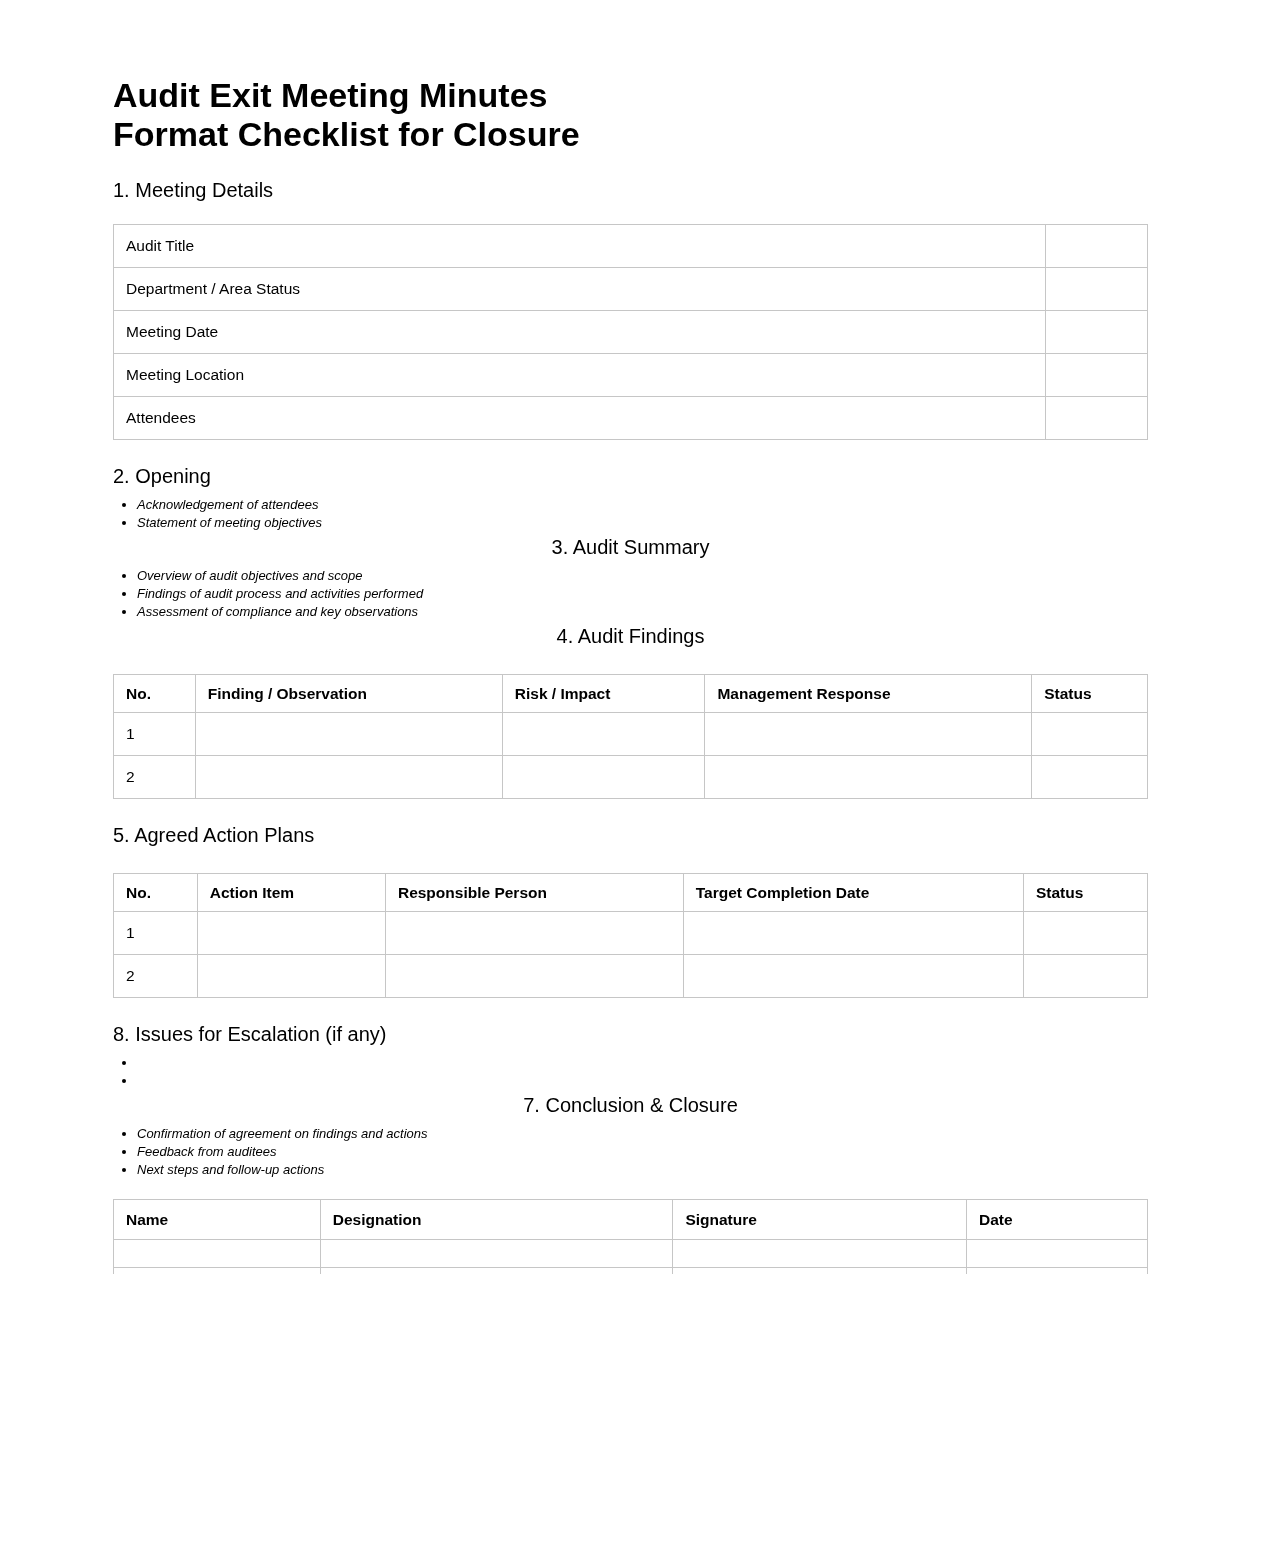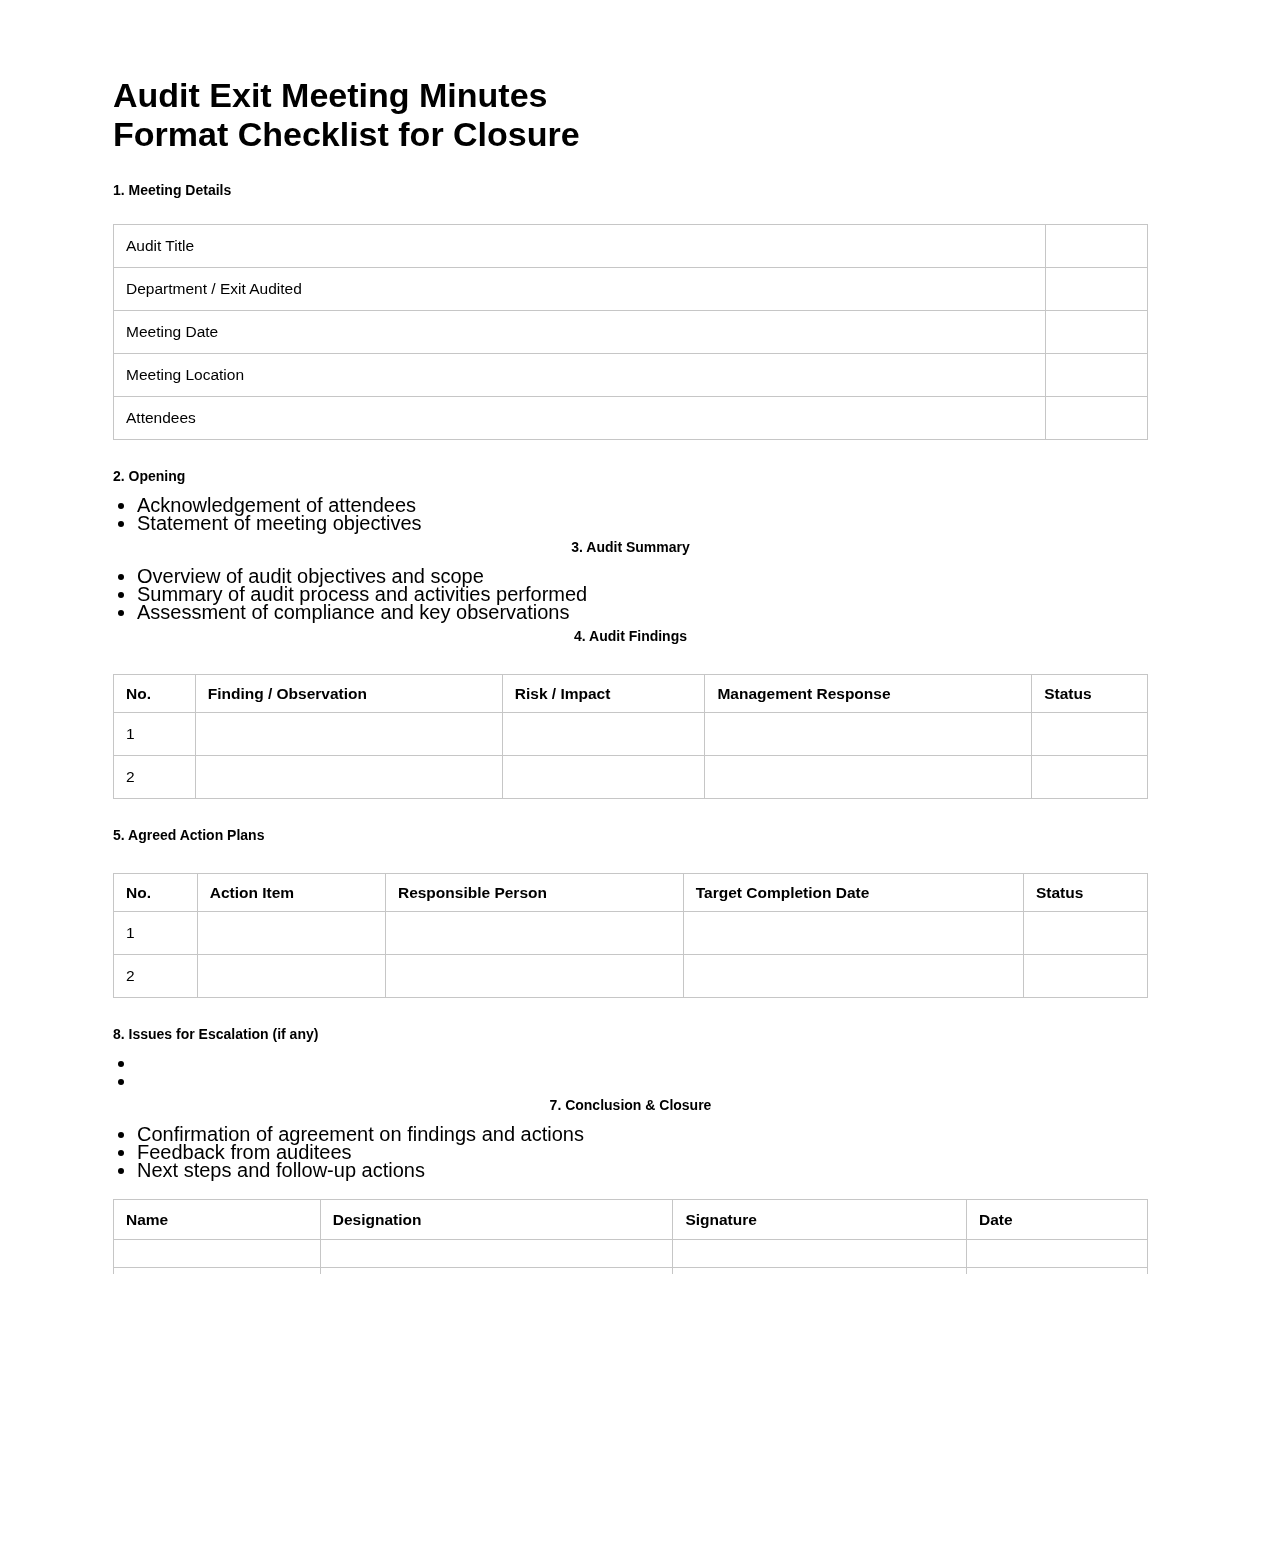--- a/index.html
+++ b/index.html
@@ -17,31 +17,32 @@
     height: 1553px;
     padding: 76px 115px 0 113px;
   }
   .doc-title {
     font-size: 34px;
     font-weight: bold;
     line-height: 39px;
     margin: 0;
   }
   .section-heading {
-    font-size: 14px;
-    font-weight: bold;
+    font-size: 20px;
+    font-weight: normal;
     line-height: 20px;
     margin: 26px 0 0 0;
   }
   .section-heading.tight { margin-top: 5px; text-align: center; }
   ul.bullets {
     margin: 10px 0 0 0;
     padding: 0 0 0 24px;
-    font-size: 20px;
+    font-size: 13px;
     line-height: 18px;
+    font-style: italic;
   }
   ul.bullets li { min-height: 18px; }
   table.grid {
     width: 100%;
     border-collapse: collapse;
     table-layout: fixed;
     font-size: 15.5px;
   }
   table.grid td, table.grid th {
     border: 1px solid #c6c6c6;
@@ -82,21 +83,21 @@
     <colgroup>
         <col style="width:90.1%">
         <col style="width:9.9%">
       </colgroup>
     <tbody>
       <tr>
         <td class="label-cell">Audit Title</td>
         <td></td>
       </tr>
       <tr>
-        <td class="label-cell">Department / Exit Audited</td>
+        <td class="label-cell">Department / Area Status</td>
         <td></td>
       </tr>
       <tr>
         <td class="label-cell">Meeting Date</td>
         <td></td>
       </tr>
       <tr>
         <td class="label-cell">Meeting Location</td>
         <td></td>
       </tr>
@@ -109,21 +110,21 @@
 
   <h2 class="section-heading">2. Opening</h2>
   <ul class="bullets">
     <li>Acknowledgement of attendees</li>
     <li>Statement of meeting objectives</li>
   </ul>
 
   <h2 class="section-heading tight">3. Audit Summary</h2>
   <ul class="bullets">
     <li>Overview of audit objectives and scope</li>
-    <li>Summary of audit process and activities performed</li>
+    <li>Findings of audit process and activities performed</li>
     <li>Assessment of compliance and key observations</li>
   </ul>
 
   <h2 class="section-heading tight">4. Audit Findings</h2>
 
   <table class="grid findings-table">
     <colgroup>
       <col style="width:7.9%">
         <col style="width:29.7%">
         <col style="width:19.6%">

